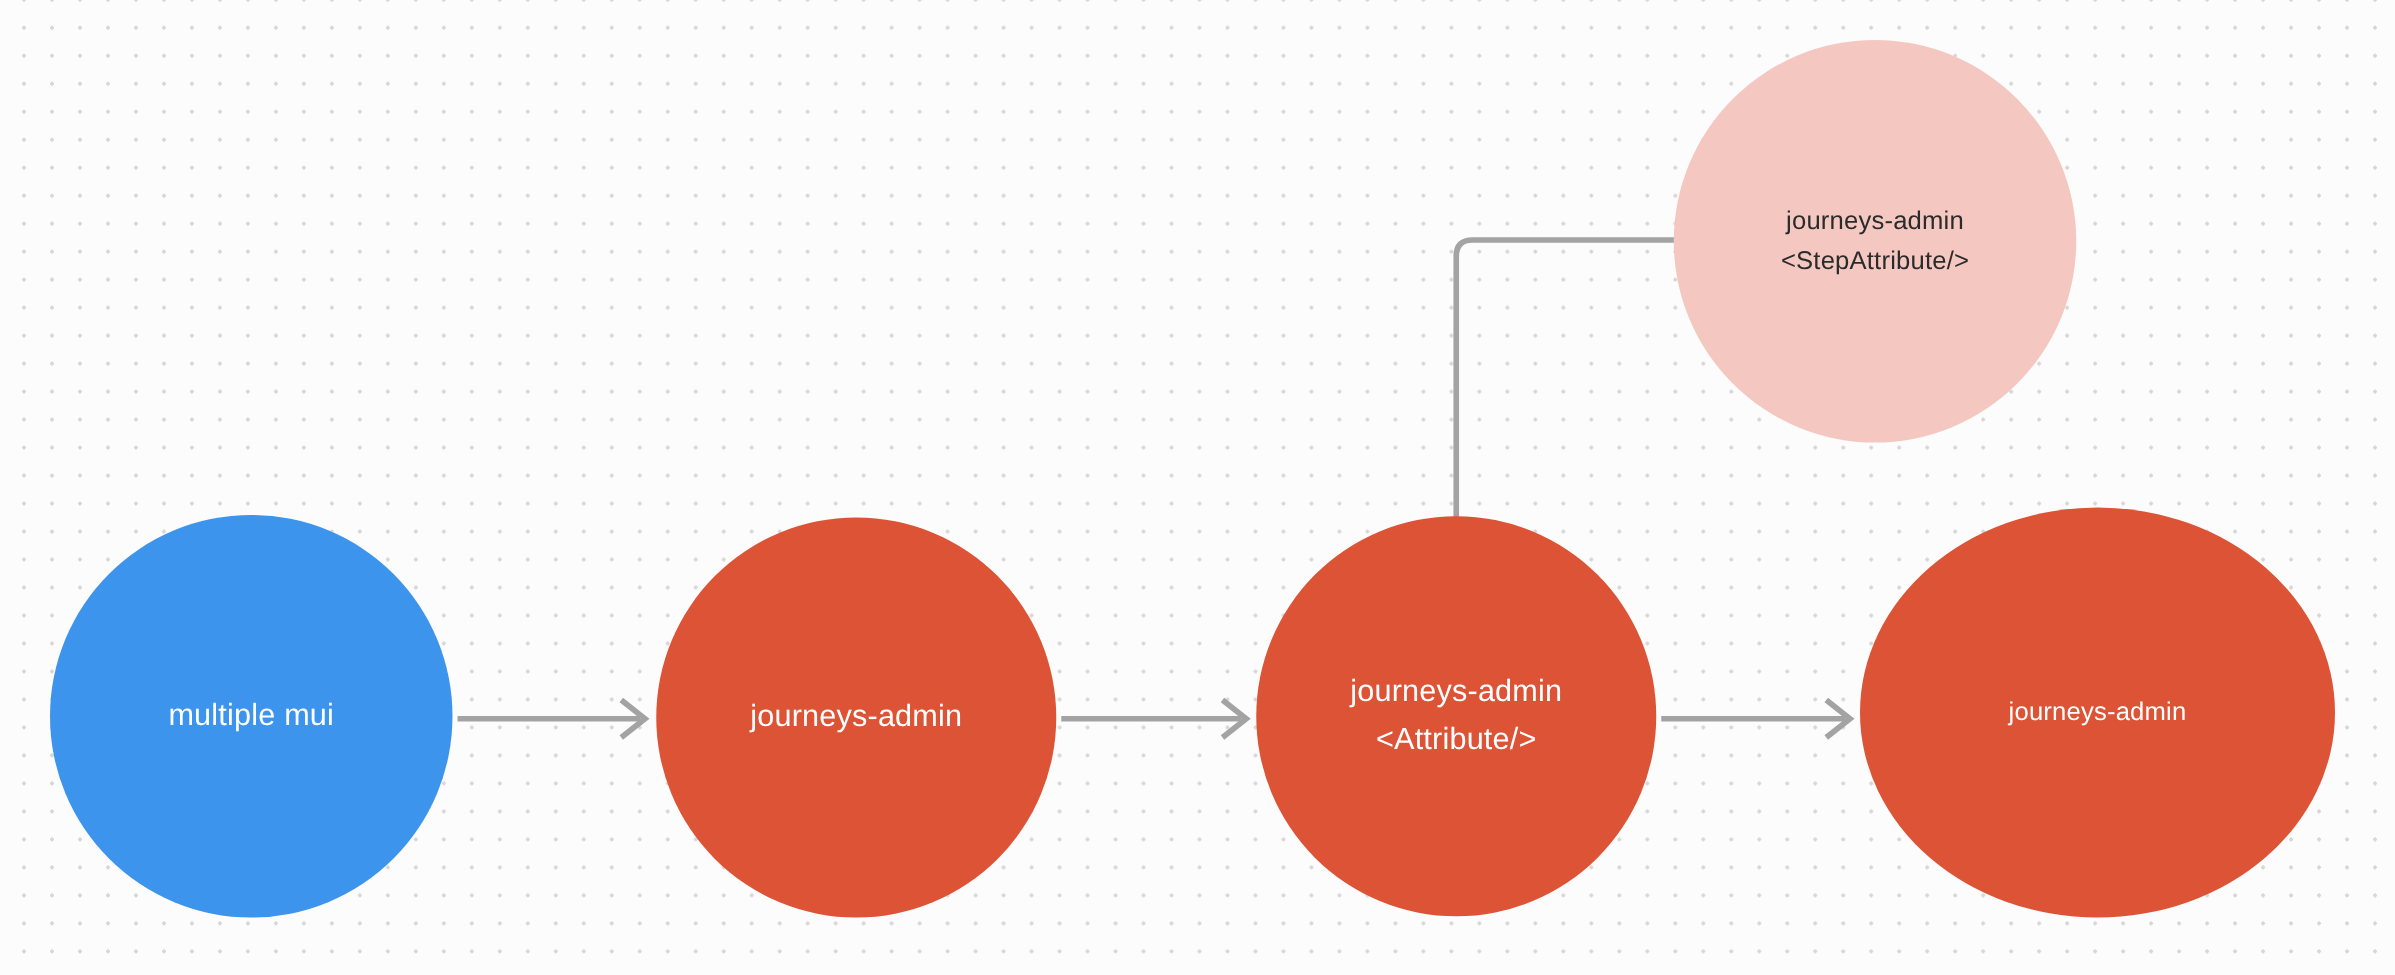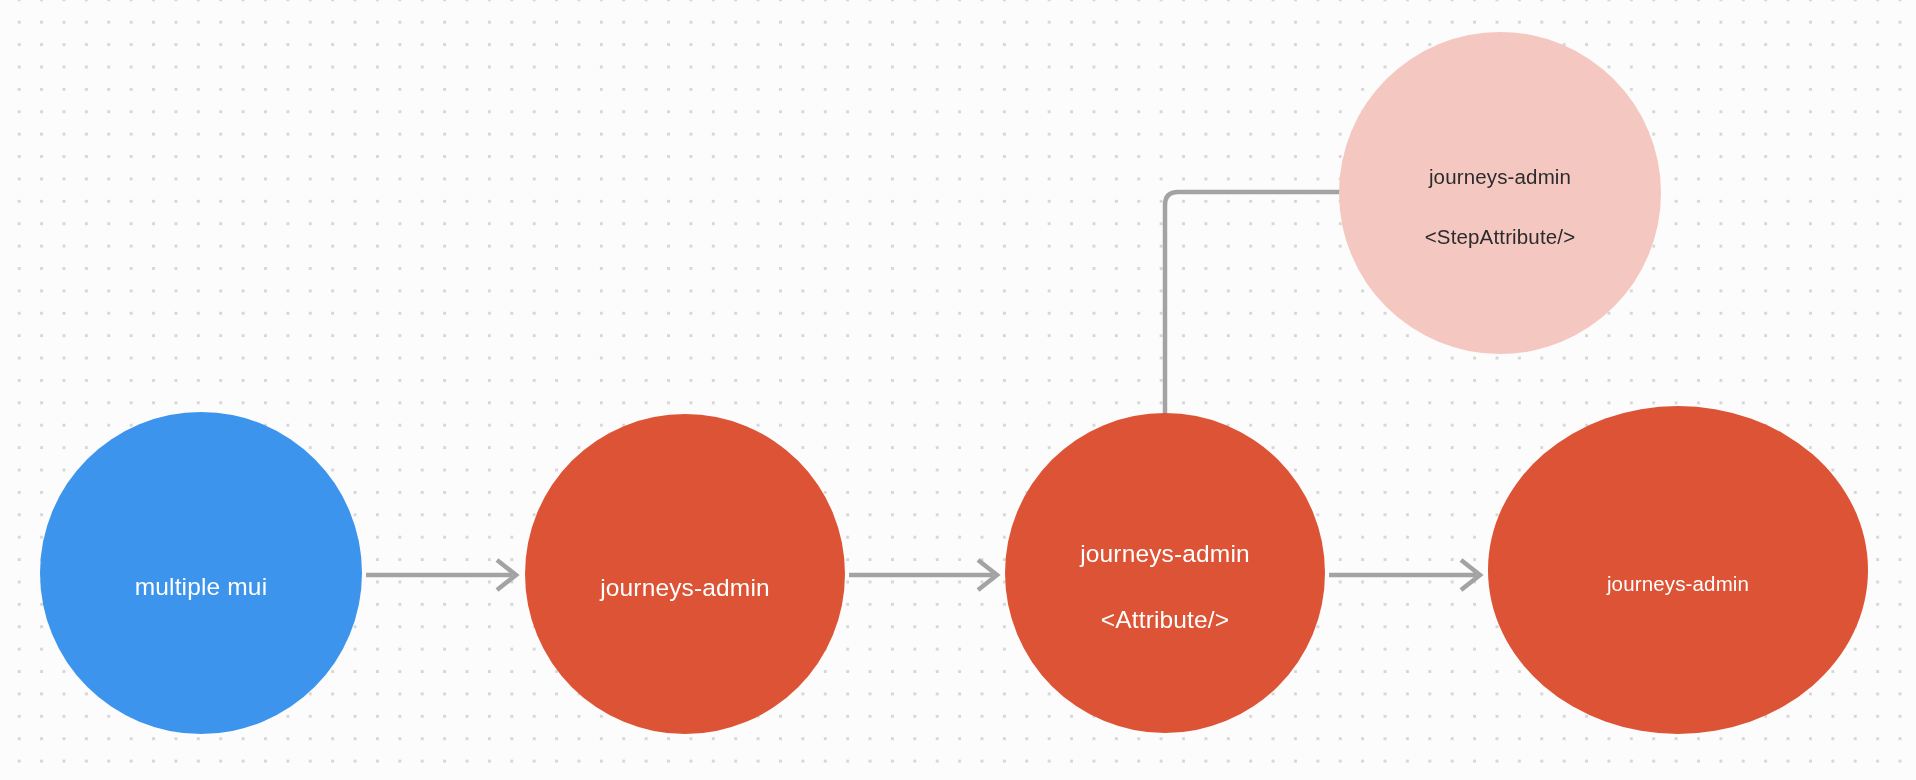--- a/index.html
+++ b/index.html
@@ -36,21 +36,20 @@
     text-align: center;
     border-radius: 50%;
     box-sizing: border-box;
     line-height: 1.55;
     letter-spacing: 0.15px;
     -webkit-font-smoothing: antialiased;
   }
   .node .label {
     display: block;
     white-space: nowrap;
-    margin-top: 28px;
   }
   .node .label-wrap {
     display: block;
   }
 
   
   #node-mui {
     left: 40px;  top: 412px;
     width: 322px; height: 322px;
     background: #3d94ec;

